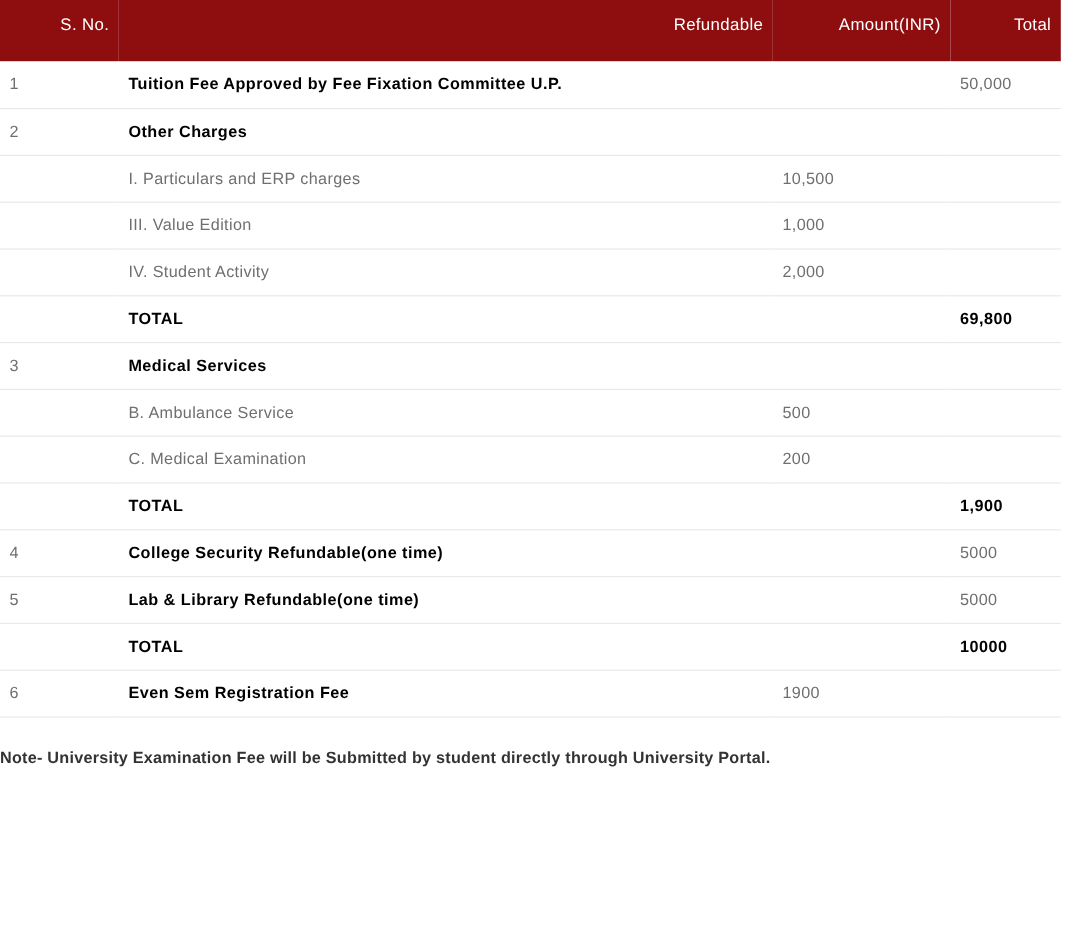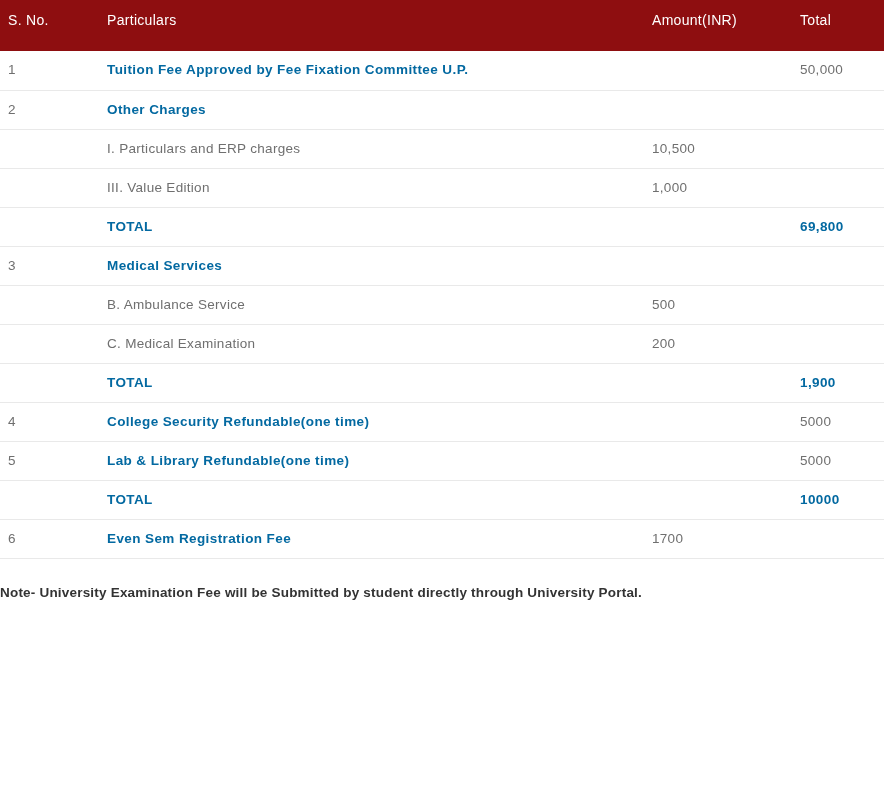--- a/index.html
+++ b/index.html
@@ -22,39 +22,39 @@
   }
   col.c-sno  { width: 99px;  }
   col.c-part { width: 545px; }
   col.c-amt  { width: 148px; }
   col.c-tot  { width: 92px;  }
   thead th {
     background: #8e0e10;
     color: #ffffff;
     font-weight: 400;
     font-size: 14px;
-    text-align: left;
+    text-align: right;
     padding: 12px 8px 23px 8px;
     letter-spacing: 0.3px;
     height: 42px;
   }
   tbody td {
     border-bottom: 1px solid #e9e9e9;
     padding: 11px 8px 12px 8px;
     font-size: 13.5px;
     color: #6f6f6f;
     letter-spacing: 0.3px;
     height: 39px;
     vertical-align: middle;
     white-space: nowrap;
     overflow: hidden;
   }
   tbody td.bold {
     font-weight: 700;
-    color: #0369a1;
+    color: #000000;
     letter-spacing: 0.4px;
   }
   .note {
     margin: 26px 4px 0 0;
     font-size: 13.5px;
     font-weight: 700;
     color: #333333;
     letter-spacing: 0.2px;
   }
 </style>
@@ -65,21 +65,21 @@
   <table class="fee-table">
     <colgroup>
       <col class="c-sno">
         <col class="c-part">
         <col class="c-amt">
         <col class="c-tot">
     </colgroup>
     <thead>
       <tr>
         <th>S. No.</th>
-        <th>Particulars</th>
+        <th>Refundable</th>
         <th>Amount(INR)</th>
         <th>Total</th>
       </tr>
     </thead>
     <tbody>
       <tr>
         <td>1</td>
         <td class="bold">Tuition Fee Approved by Fee Fixation Committee U.P.</td>
         <td></td>
         <td>50,000</td>
@@ -93,20 +93,26 @@
       <tr>
         <td></td>
         <td>I. Particulars and ERP charges</td>
         <td>10,500</td>
         <td></td>
       </tr>
       <tr>
         <td></td>
         <td>III. Value Edition</td>
         <td>1,000</td>
+        <td></td>
+      </tr>
+      <tr>
+        <td></td>
+        <td>IV. Student Activity</td>
+        <td>2,000</td>
         <td></td>
       </tr>
       <tr>
         <td></td>
         <td class="bold">TOTAL</td>
         <td></td>
         <td class="bold">69,800</td>
       </tr>
       <tr>
         <td>3</td>
@@ -146,20 +152,20 @@
       </tr>
       <tr>
         <td></td>
         <td class="bold">TOTAL</td>
         <td></td>
         <td class="bold">10000</td>
       </tr>
       <tr>
         <td>6</td>
         <td class="bold">Even Sem Registration Fee</td>
-        <td>1700</td>
+        <td>1900</td>
         <td></td>
       </tr>
     </tbody>
   </table>
 
   <p class="note">Note- University Examination Fee will be Submitted by student directly through University Portal.</p>
 </div>
 
 </body></html>

